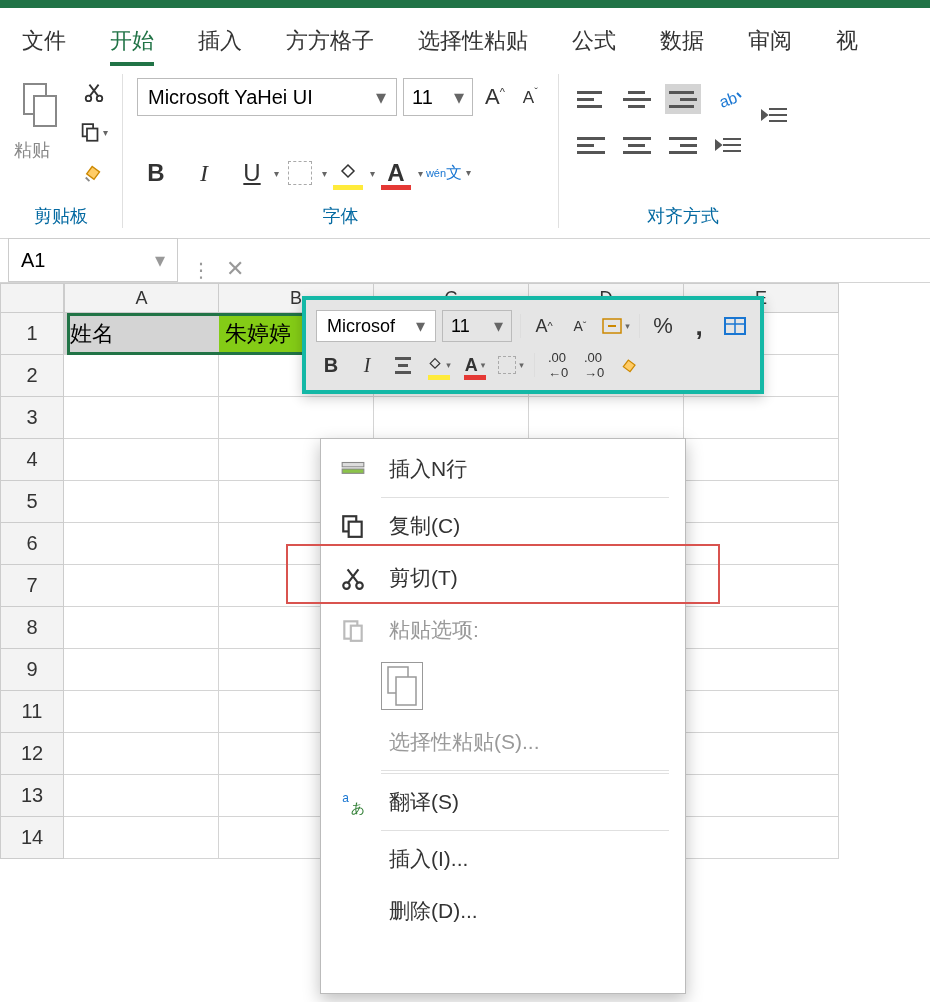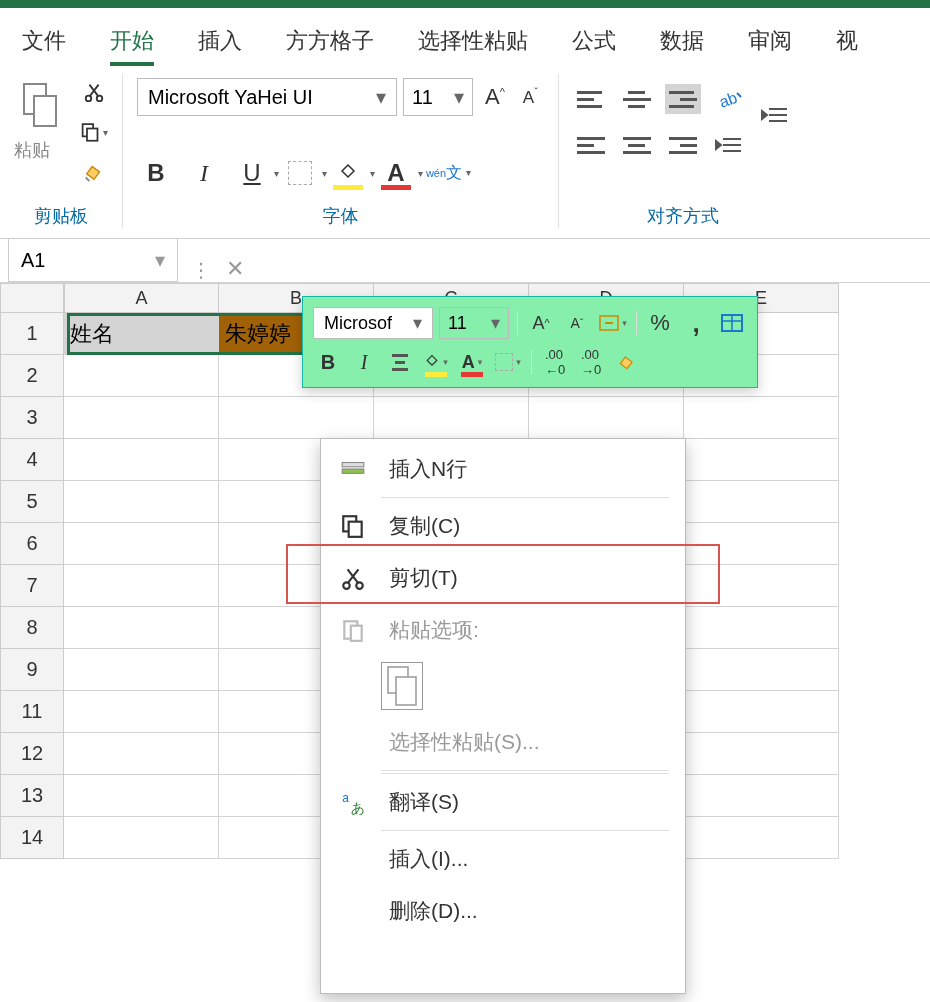--- a/index.html
+++ b/index.html
@@ -39,21 +39,21 @@
 .align-group { display: flex; gap: 10px; }
 .align-col { display: flex; flex-direction: column; gap: 16px; padding-top: 6px; }
 .align-btn { width: 36px; height: 30px; display: flex; flex-direction: column; justify-content: center; gap: 4px; padding: 0 4px; }
 .align-btn span { height: 3px; background: #555; display: block; }
 .align-btn.selected { background: #d4d4d4; }
 .namebox-row { display: flex; align-items: flex-end; height: 44px; border-bottom: 1px solid #d4d4d4; }
 .namebox { width: 170px; height: 44px; border: 1px solid #ccc; display: flex; align-items: center; padding: 0 12px; font-size: 20px; margin: 0 8px; }
 .namebox .dd { margin-left: auto; color: #999; }
 .fx-sep { width: 30px; text-align: center; color: #999; font-size: 20px; }
 .fx-x { color: #999; font-size: 22px; padding: 0 10px; }
-.mini-toolbar { position: absolute; left: 302px; top: 296px; background: #86efac; border: 1px solid #14b8a6; box-shadow: 0 4px 12px rgba(0,0,0,0.2); padding: 6px; z-index: 20; }
+.mini-toolbar { position: absolute; left: 302px; top: 296px; background: #e5e5e5; border: 4px solid #14b8a6; box-shadow: 0 4px 12px rgba(0,0,0,0.2); padding: 6px; z-index: 20; }
 .mini-toolbar .mtrow { display: flex; align-items: center; gap: 6px; padding: 4px; }
 .mtbtn { min-width: 30px; height: 30px; display: flex; align-items: center; justify-content: center; font-size: 18px; color: #333; position: relative; }
 .mtbtn.dd::after { content: '▾'; font-size: 9px; margin-left: 3px; color: #666; }
 .mt-sep { width: 1px; height: 24px; background: #ddd; margin: 0 2px; }
 .grid-area { position: relative; }
 .col-headers { display: flex; margin-left: 64px; }
 .col-header { width: 155px; height: 30px; background: #f3f3f3; border: 1px solid #ccc; border-left: none; display: flex; align-items: center; justify-content: center; font-size: 18px; color: #333; }
 .col-header:first-child { border-left: 1px solid #ccc; }
 .corner { position: absolute; left: 0; top: 0; width: 64px; height: 30px; background: #f3f3f3; border: 1px solid #ccc; }
 .grid-rows { }
@@ -307,21 +307,21 @@
     <div class="col-header">A</div>
     <div class="col-header">B</div>
     <div class="col-header">C</div>
     <div class="col-header">D</div>
     <div class="col-header">E</div>
   </div>
   <div class="grid-rows" id="grid-rows">
       <div class="grid-row">
         <div class="row-header">1</div>
         <div class="cell" style="background: rgb(212, 212, 212);">姓名</div>
-        <div class="cell" style="background: #a16207;">朱婷婷</div>
+        <div class="cell" style="background: #84cc16;">朱婷婷</div>
         <div class="cell" style="background: rgb(212, 212, 212);">25岁</div>
         <div class="cell"></div>
         <div class="cell"></div>
       </div>
       <div class="grid-row">
         <div class="row-header">2</div>
         <div class="cell"></div>
         <div class="cell"></div>
         <div class="cell"></div>
         <div class="cell"></div>

